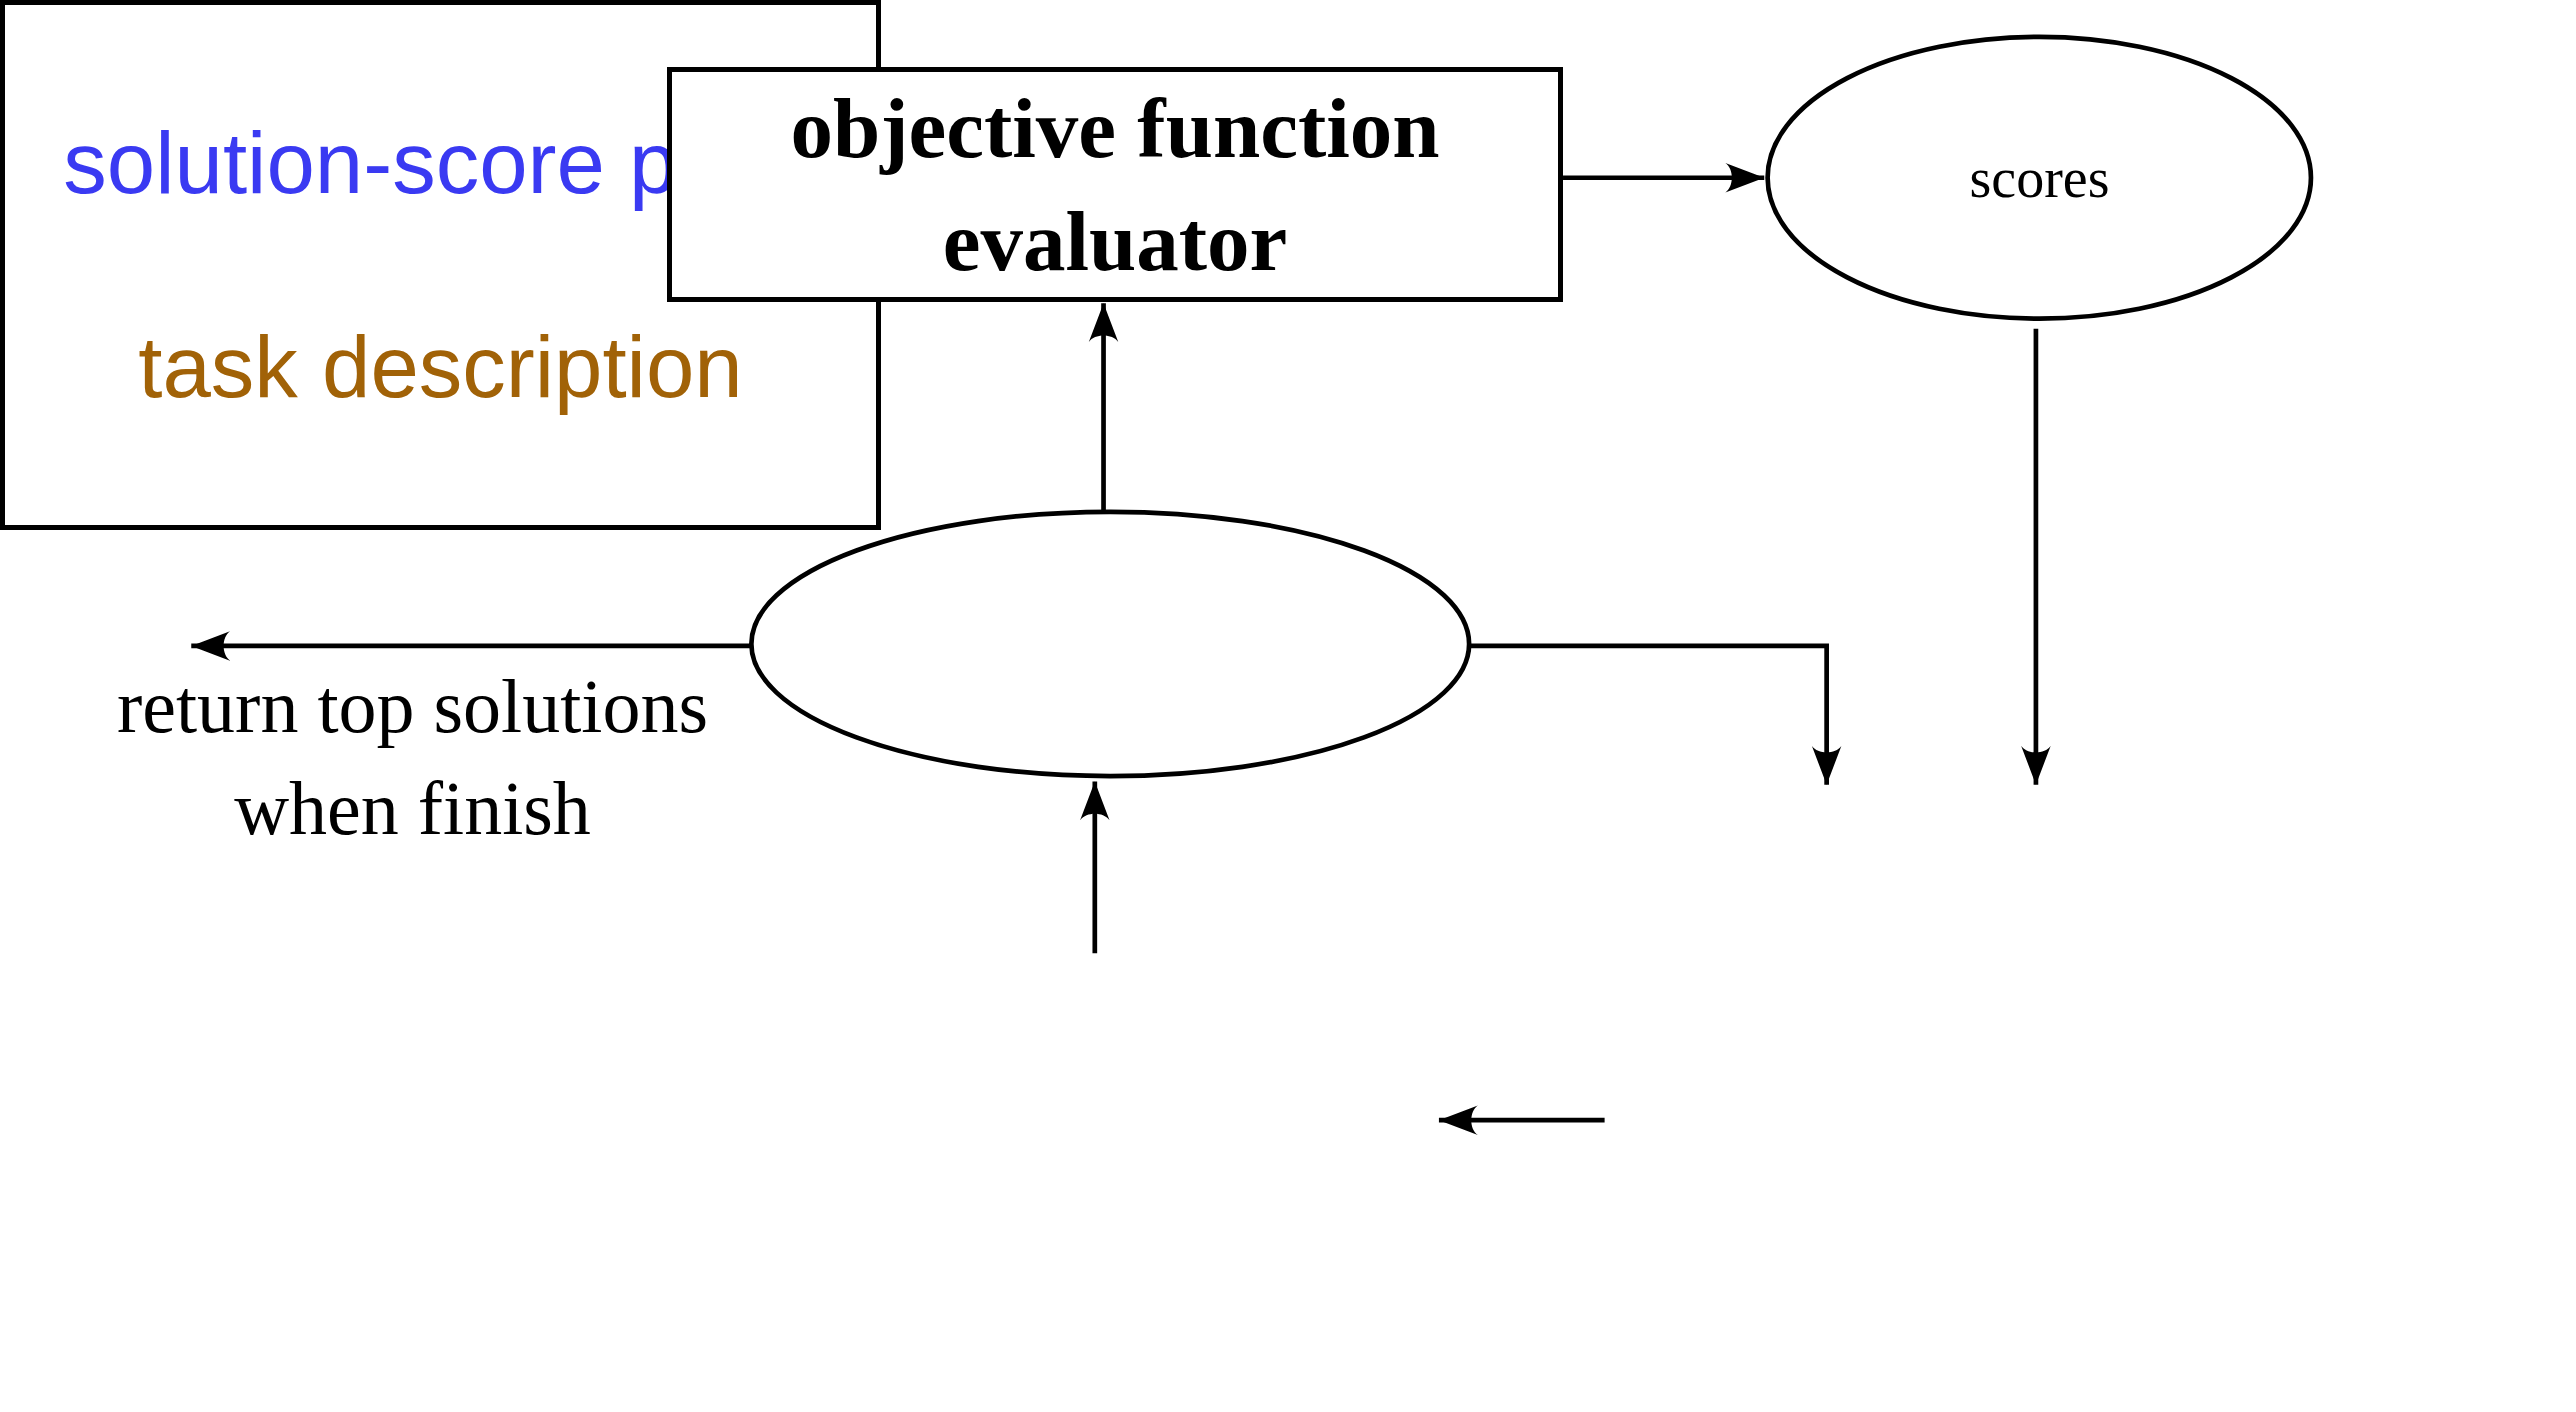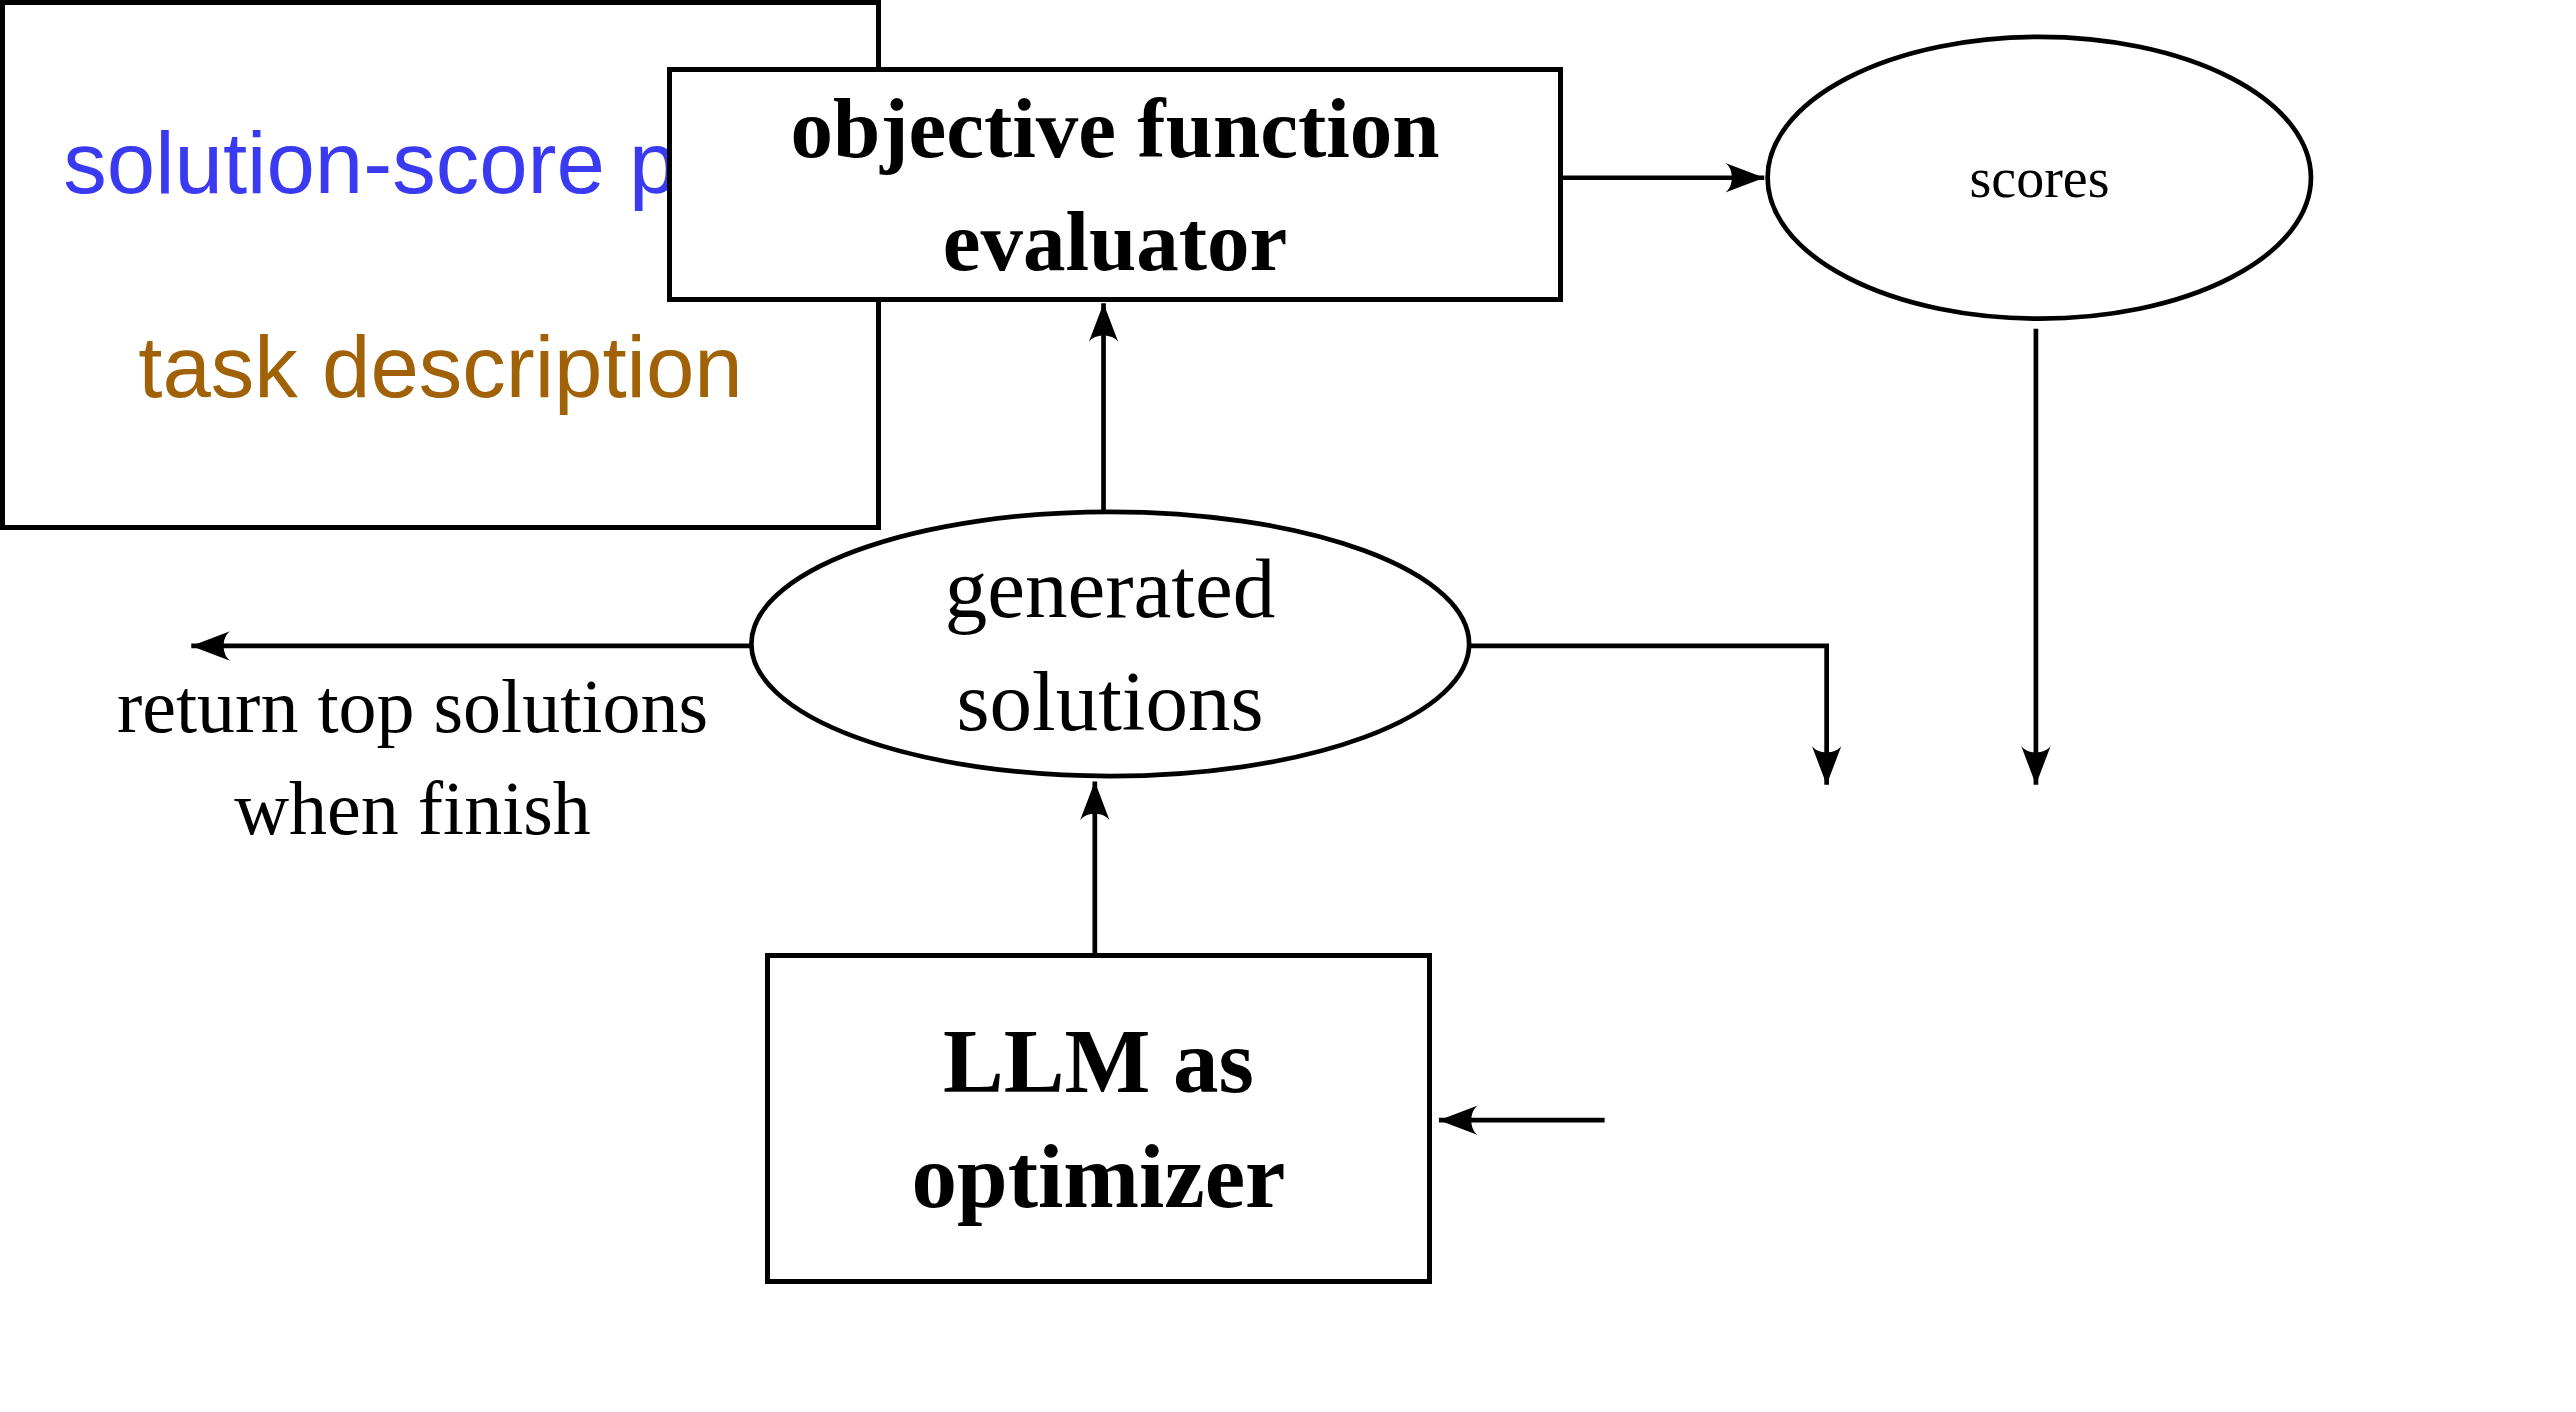--- a/index.html
+++ b/index.html
@@ -93,27 +93,21 @@
   </svg>
 
   <div id="box-objective" class="node rect-node">
     <div class="wrap">objective function evaluator</div>
   </div>
 
   <div id="scores-label" class="node ellipse-label">
     <div>scores</div>
   </div>
 
-  <div id="generated-label" class="node ellipse-label">
-    <div class="wrap">generated solutions</div>
-  </div>
 
-  <div id="box-llm" class="node rect-node">
-    <div class="wrap">LLM as optimizer</div>
-  </div>
 
   <div id="box-meta">
     <div id="meta-body">
       <div class="meta-item" style="color: rgb(58, 58, 242);">solution-score pairs</div>
       <div class="meta-item" style="color: #a16207;">task description</div>
     </div>
   </div>
 
   <div id="return-note">
     <div>return top solutions</div>

